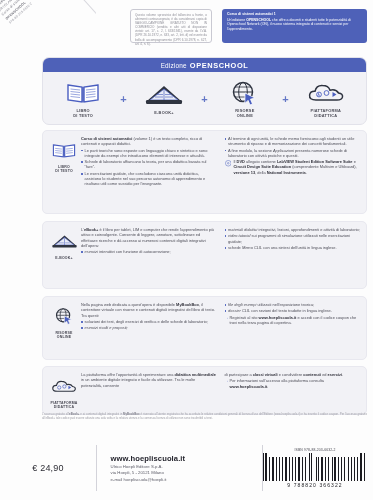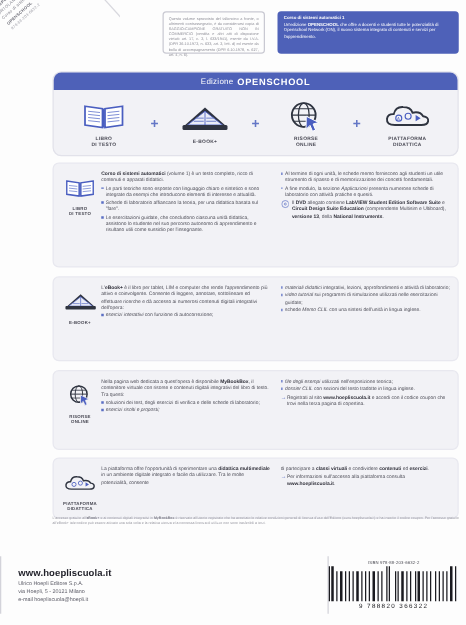--- a/index.html
+++ b/index.html
@@ -405,20 +405,21 @@
           <p class="arrow">Per informazioni sull'accesso alla piattaforma consulta <b>www.hoepliscuola.it</b>.</p>
         </div>
     </div>
   </div>
 
   <div class="fineprint">
     <span>L'accesso gratuito all'<b>eBook+</b> e ai contenuti digitali integrativi in <b>MyBookBox</b> è riservato all'utente registrato che ha accettato le relative condizioni generali di licenza d'uso dell'Editore (www.hoepliscuola.it) e ha inserito il codice coupon. Per l'accesso gratuito all'eBook+ tale codice può essere attivato una sola volta e la relativa utenza e la connessa licenza di utilizzo non sono trasferibili a terzi.</span>
   </div>
 
   <div class="footer">
+    <div class="f-price">€ 24,90</div>
     <div class="f-div"></div>
     <div class="f-pub">
       <div class="site">www.hoepliscuola.it</div>
       <div class="line">Ulrico Hoepli Editore S.p.A.</div>
       <div class="line">via Hoepli, 5 - 20121 Milano</div>
       <div class="line">e-mail hoepliscuola@hoepli.it</div>
     </div>
     <div class="f-div"></div>
     <div class="f-isbn">
       <div class="isbn-txt">ISBN 978-88-203-6632-2</div>

